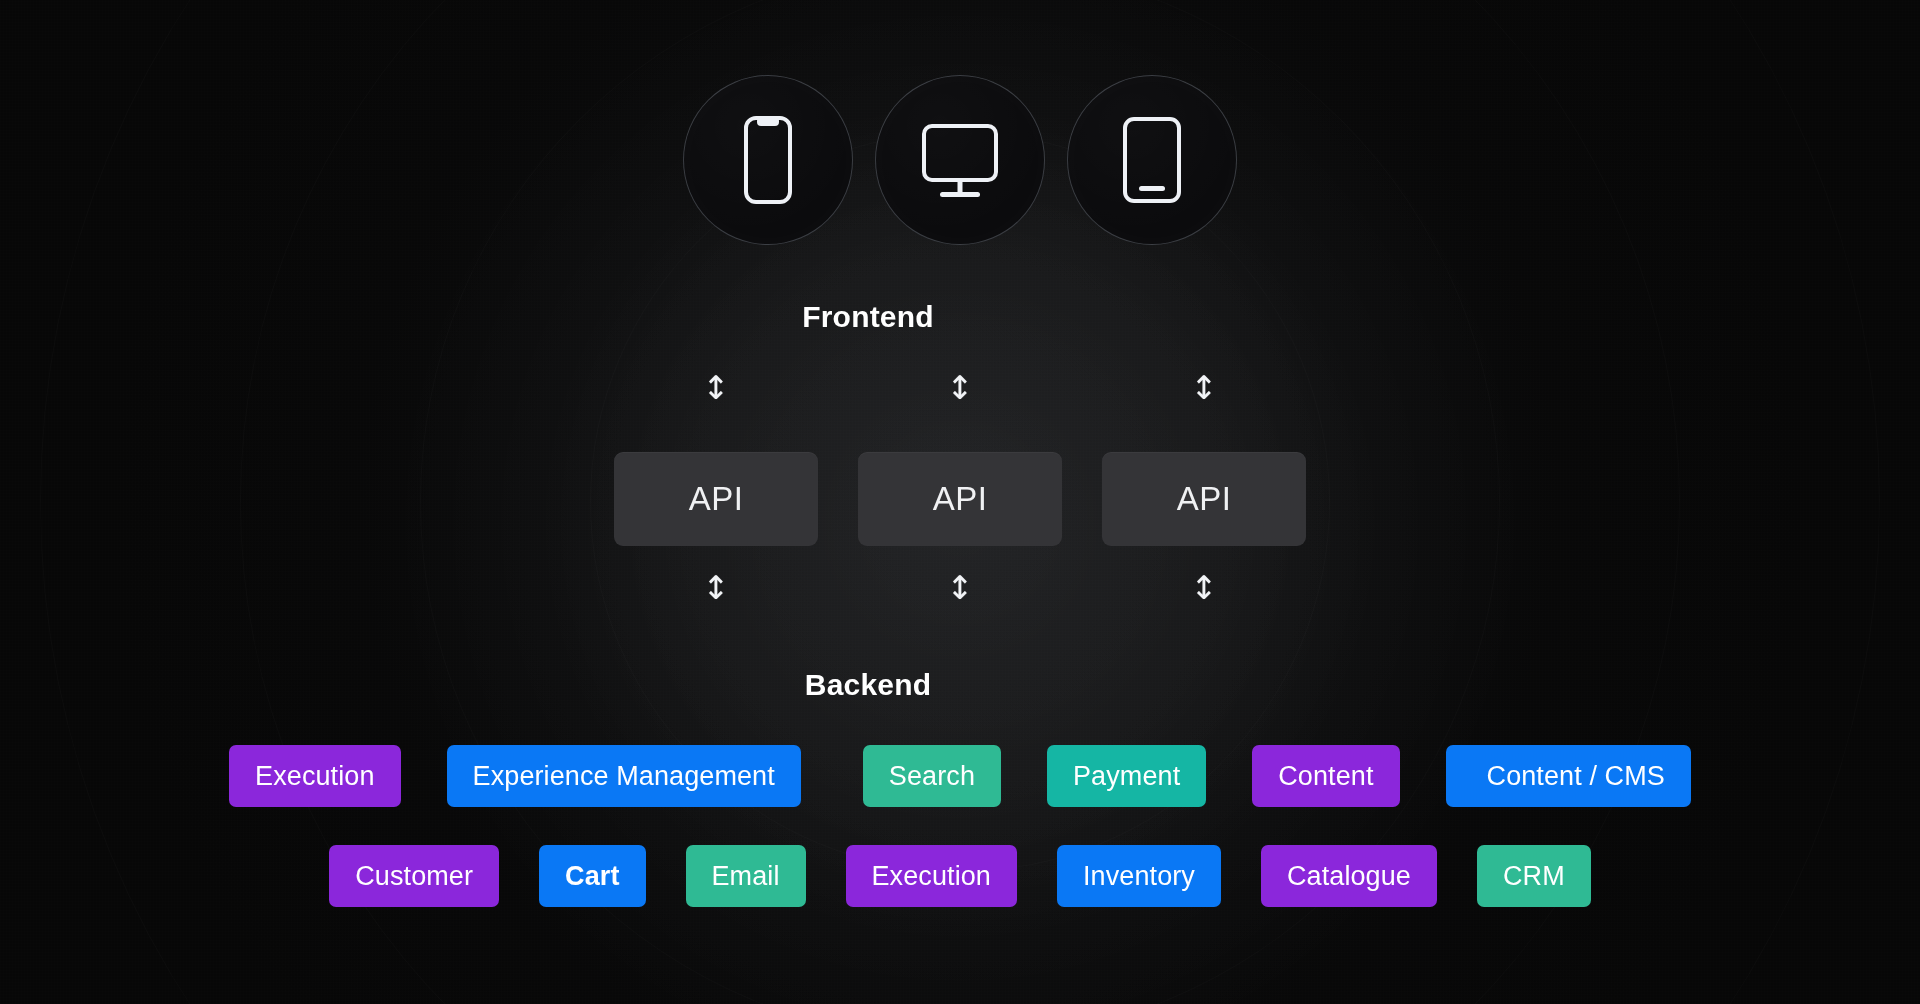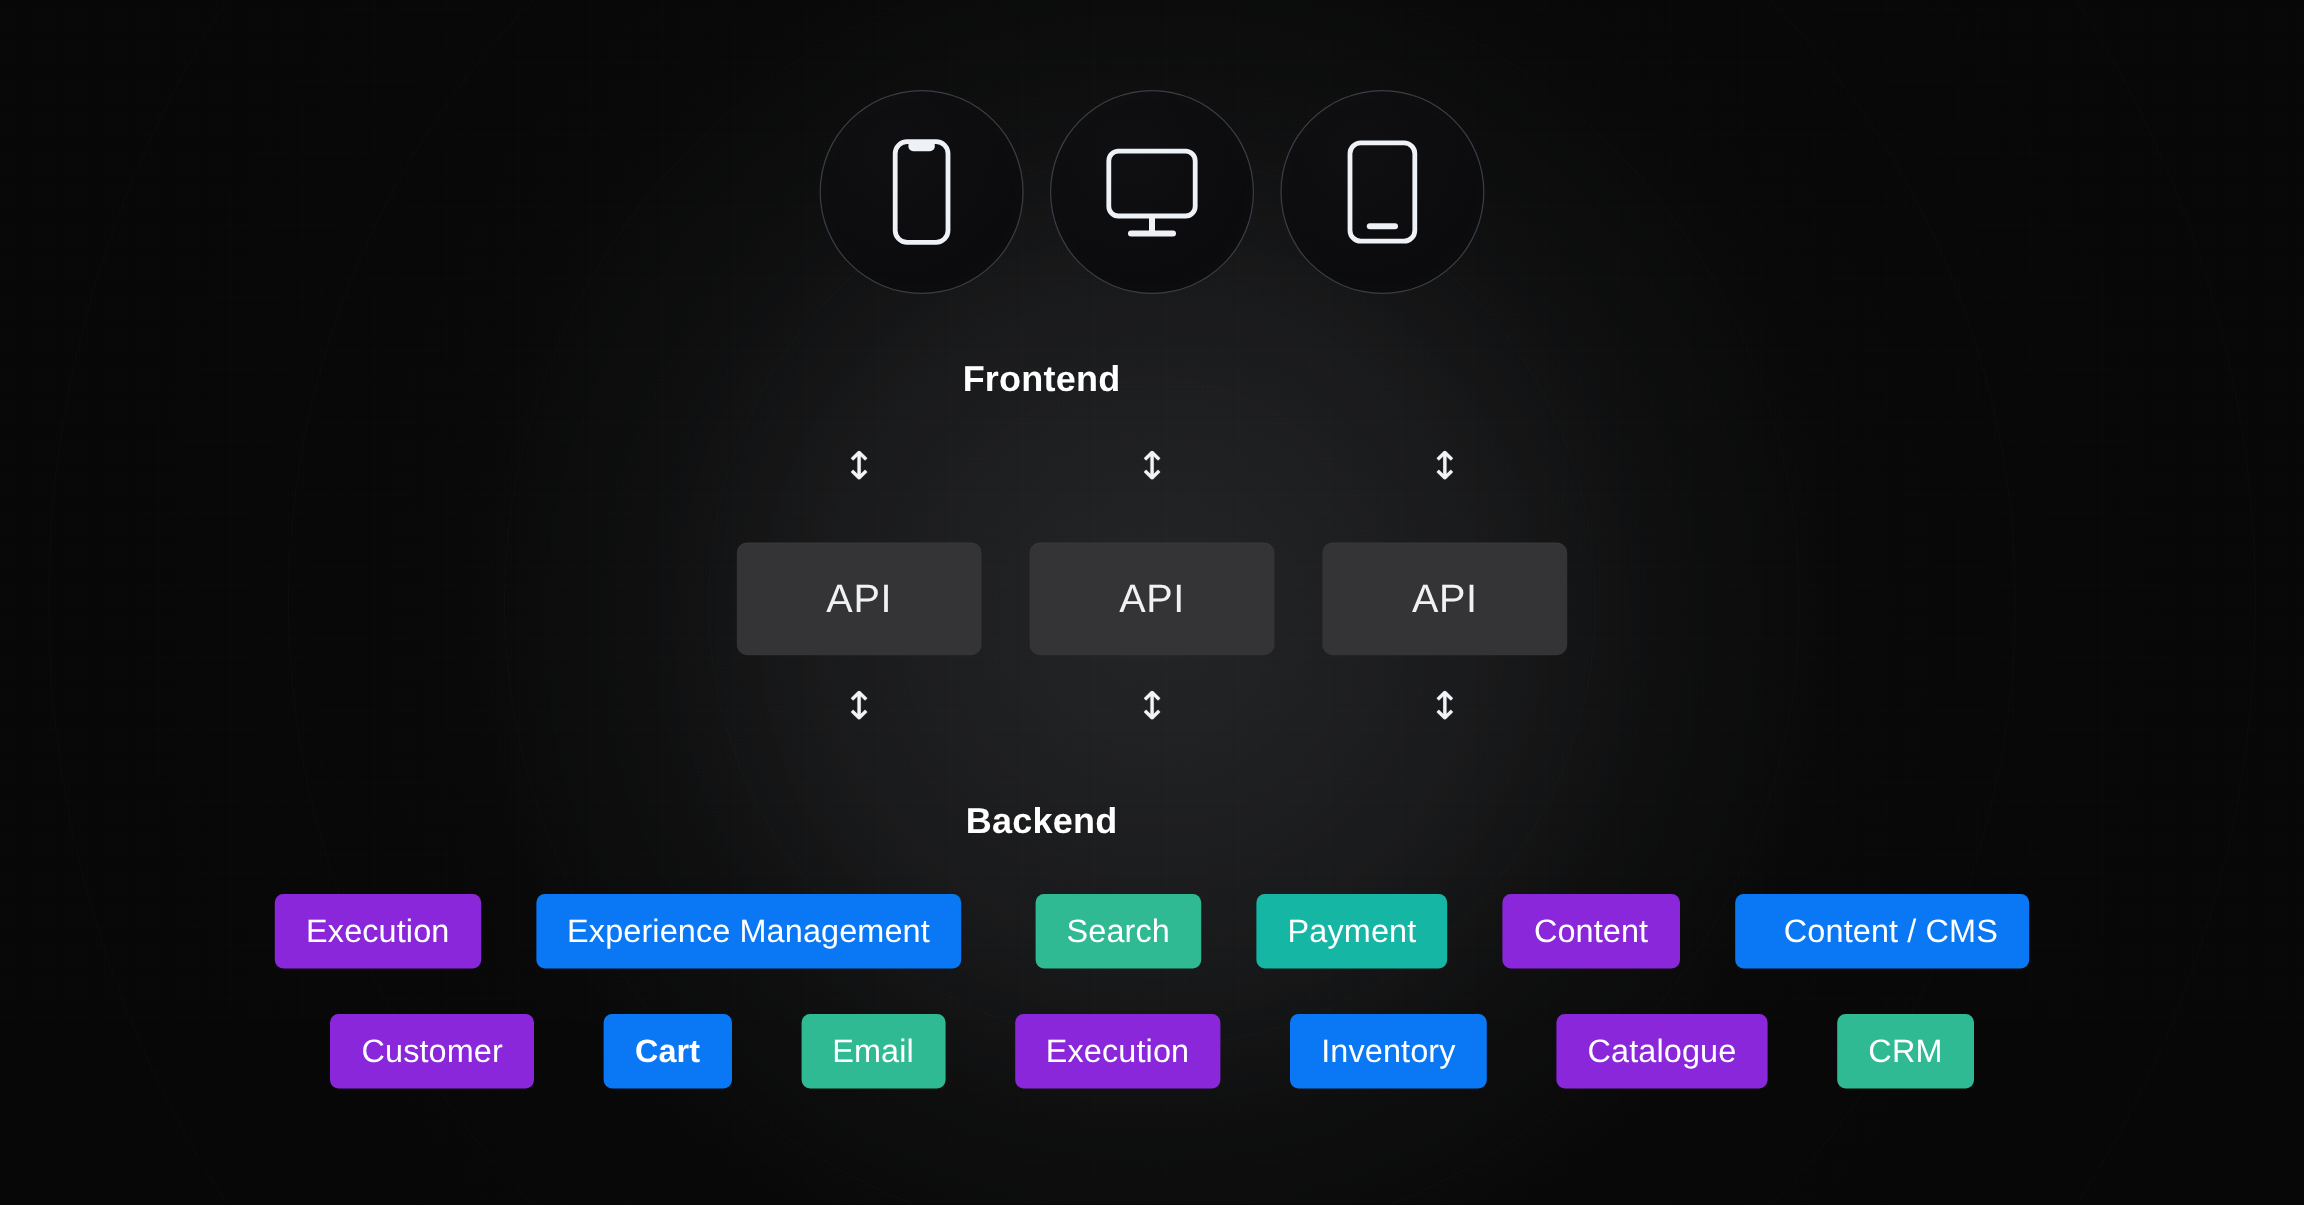--- a/index.html
+++ b/index.html
@@ -95,21 +95,21 @@
     color:#f0f1f3; font-size:33px; letter-spacing:.5px;
     box-shadow: inset 0 1px 0 rgba(255,255,255,0.035);
   }
 
   
   .pill-row{
     position:absolute; left:0; width:1920px;
     display:flex; justify-content:center; align-items:center;
   }
   #pill-row-1{ top:745px; gap:46px; }
-  #pill-row-2{ top:845px; gap:58px; }
+  #pill-row-2{ top:845px; gap:40px; }
 
   .pill{
     height:62px; border-radius:7px;
     display:flex; align-items:center; justify-content:center;
     padding:0 26px;
     color:#ffffff; font-size:27px; white-space:nowrap;
     letter-spacing:.1px;
   }
 </style>
 </head>

